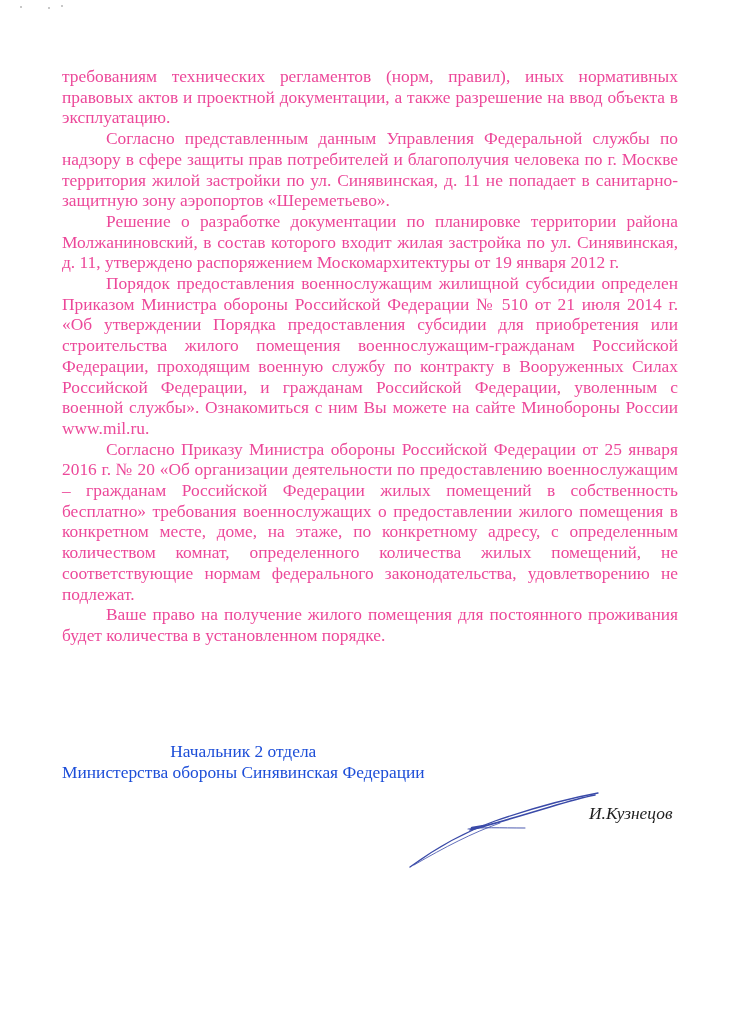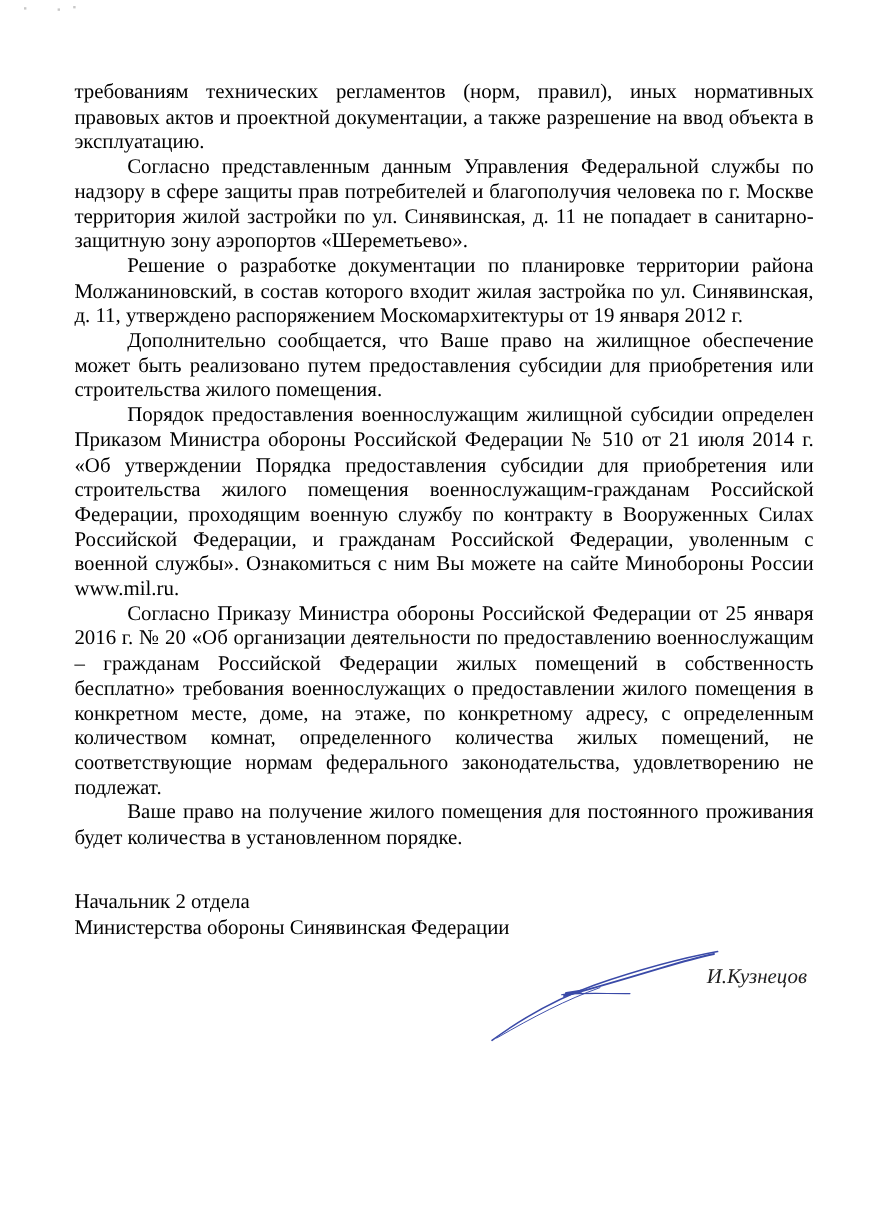--- a/index.html
+++ b/index.html
@@ -1,27 +1,27 @@
 <!DOCTYPE html>
 <html><head>
 <meta charset="utf-8">
 <style>
   html, body { margin: 0; padding: 0; background: #ffffff; }
   body { width: 735px; height: 1024px; position: relative; overflow: hidden; }
   .page {
     position: absolute; left: 62px; top: 66px; width: 616px;
     font-family: "Liberation Serif", serif;
-    font-size: 17.4px; line-height: 20.7px; color: #000000;
+    font-size: 17.4px; line-height: 20.7px; color: #ec4899;
   }
   .para { margin: 0; text-align: justify; text-indent: 44px; }
   .para.noindent { text-indent: 0; }
   .sign-block {
     position: absolute; left: 62px; top: 741px;
     font-family: "Liberation Serif", serif;
-    font-size: 17.4px; line-height: 20.7px; color: #000000;
+    font-size: 17.4px; line-height: 20.7px; color: #1d4ed8; text-align: center;
   }
   .sign-line { display: block; white-space: nowrap; }
   .signer {
     position: absolute; left: 589px; top: 803px;
     font-family: "Liberation Serif", serif; font-size: 17.4px; color: #1e1e1e;
     white-space: nowrap;
     font-style: italic;
   }
   .signature { position: absolute; left: 400px; top: 785px; }
   .scan-mark { position: absolute; width: 2px; height: 2px; background: #c8c8c8; }
@@ -30,21 +30,20 @@
 <body>
 
 <div class="scan-mark" style="left:20px;top:6px;"></div>
 <div class="scan-mark" style="left:48px;top:7px;"></div>
 <div class="scan-mark" style="left:61px;top:5px;"></div>
 
 <div class="page">
   <p class="para noindent">требованиям технических регламентов (норм, правил), иных нормативных правовых актов и проектной документации, а также разрешение на ввод объекта в эксплуатацию.</p>
   <p class="para">Согласно представленным данным Управления Федеральной службы по надзору в сфере защиты прав потребителей и благополучия человека по г. Москве территория жилой застройки по ул. Синявинская, д. 11 не попадает в санитарно-защитную зону аэропортов «Шереметьево».</p>
   <p class="para">Решение о разработке документации по планировке территории района Молжаниновский, в состав которого входит жилая застройка по ул. Синявинская, д. 11, утверждено распоряжением Москомархитектуры от 19 января 2012 г.</p>
-  <p class="para">Дополнительно сообщается, что Ваше право на жилищное обеспечение может быть реализовано путем предоставления субсидии для приобретения или строительства жилого помещения.</p>
   <p class="para">Порядок предоставления военнослужащим жилищной субсидии определен Приказом Министра обороны Российской Федерации № 510 от 21 июля 2014 г. «Об утверждении Порядка предоставления субсидии для приобретения или строительства жилого помещения военнослужащим-гражданам Российской Федерации, проходящим военную службу по контракту в Вооруженных Силах Российской Федерации, и гражданам Российской Федерации, уволенным с военной службы». Ознакомиться с ним Вы можете на сайте Минобороны России www.mil.ru.</p>
   <p class="para">Согласно Приказу Министра обороны Российской Федерации от 25 января 2016 г. № 20 «Об организации деятельности по предоставлению военнослужащим – гражданам Российской Федерации жилых помещений в собственность бесплатно» требования военнослужащих о предоставлении жилого помещения в конкретном месте, доме, на этаже, по конкретному адресу, с определенным количеством комнат, определенного количества жилых помещений, не соответствующие нормам федерального законодательства, удовлетворению не подлежат.</p>
   <p class="para">Ваше право на получение жилого помещения для постоянного проживания будет количества в установленном порядке.</p>
 </div>
 
 <div class="sign-block">
   <span class="sign-line">Начальник 2 отдела</span>
   <span class="sign-line">Министерства обороны Синявинская Федерации</span>
 </div>
 

